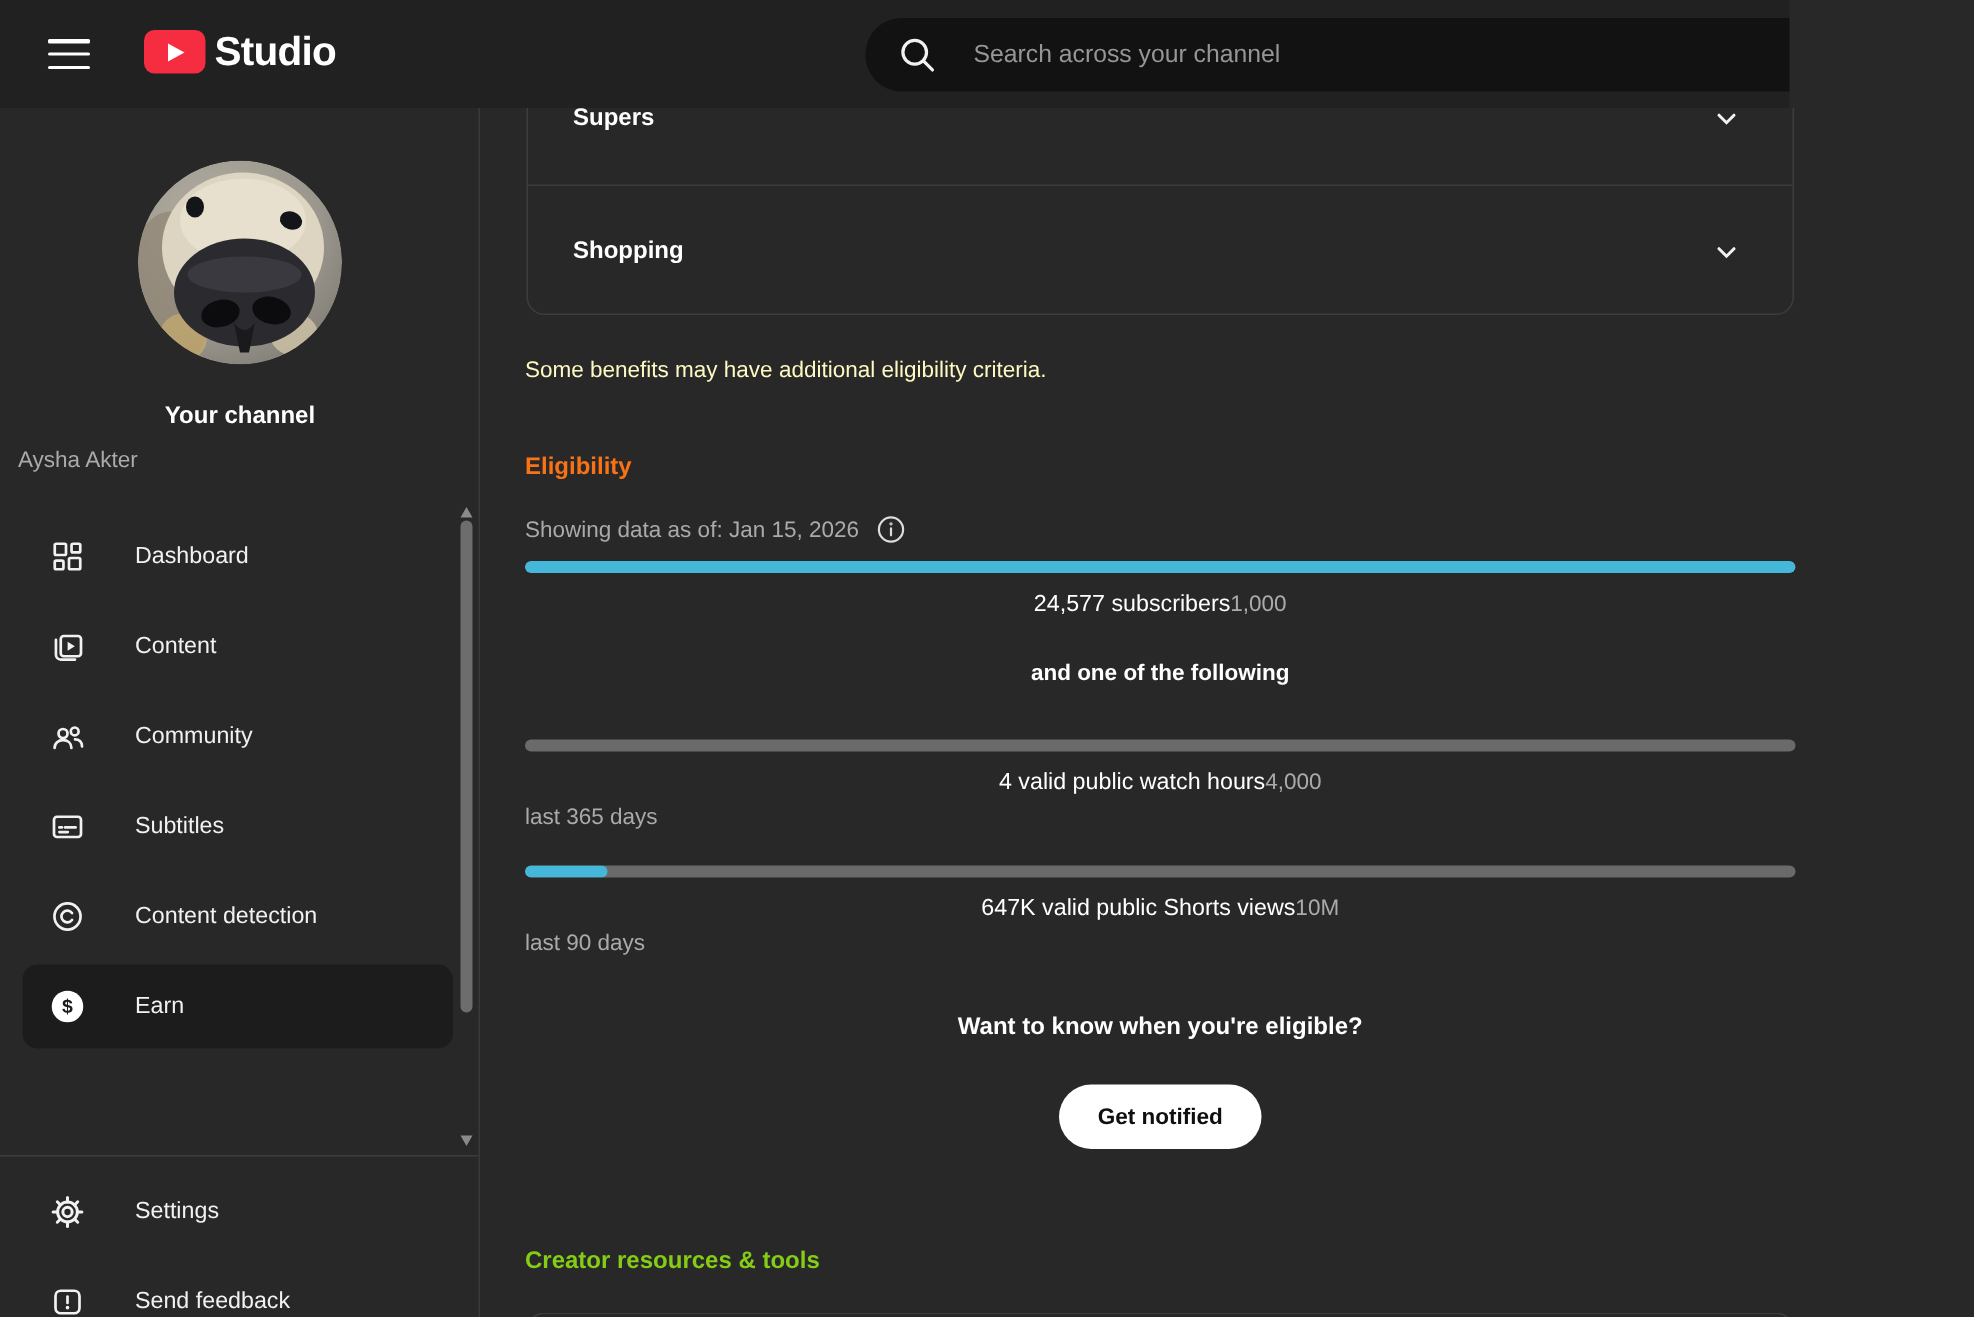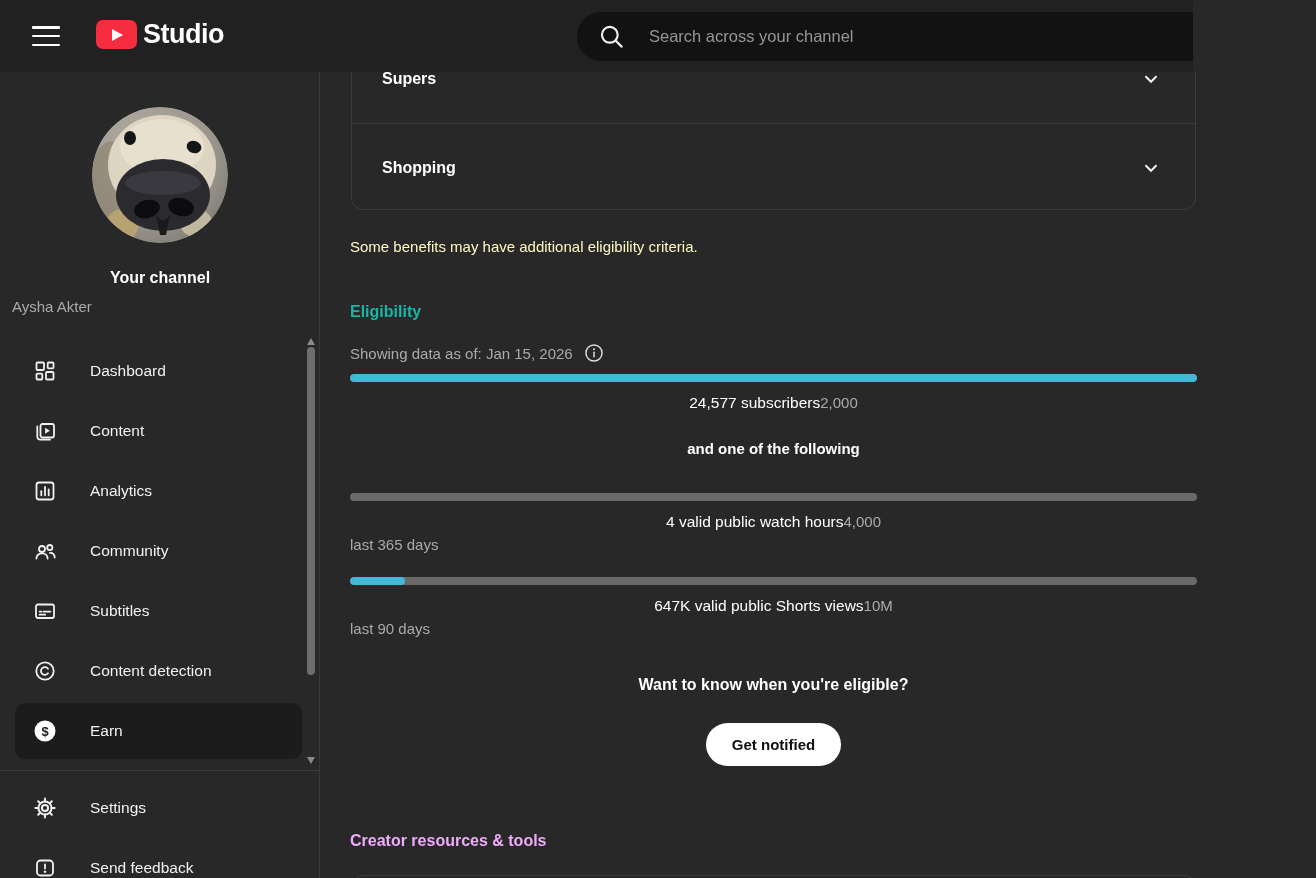--- a/index.html
+++ b/index.html
@@ -58,37 +58,37 @@
   
   .main { position:absolute; left:320px; top:72px; width:996px; height:806px;
     overflow:hidden; background:#282828; }
   .benefits-card { position:absolute; left:31px; top:-38px; width:845px; height:176px;
     border:1px solid #3d3d3d; border-radius:12px; }
   .benefit-row { height:88px; display:flex; align-items:center;
     justify-content:space-between; padding:0 32px 0 30px; cursor:pointer; }
   .benefit-row + .benefit-row { border-top:1px solid #3d3d3d; }
   .benefit-label { color:#fff; font-size:16px; font-weight:bold; }
   .note { position:absolute; left:30px; top:166px; color:#fef9c3; font-size:15px; }
-  .elig-title { position:absolute; left:30px; top:231px; color:#14b8a6; font-size:16px; font-weight:bold; }
+  .elig-title { position:absolute; left:30px; top:231px; color:#f97316; font-size:16px; font-weight:bold; }
   .asof { position:absolute; left:30px; top:270px; color:#aaa; font-size:15px;
     display:flex; align-items:center; gap:10px; }
   .row { position:absolute; left:30px; width:847px; }
   .bar { height:8px; border-radius:4px; background:#6a6a6a; overflow:hidden; }
   .bar-fill { height:100%; border-radius:4px; }
   .req-line { display:flex; justify-content:center; align-items:baseline; }
   .req-label { color:#fff; font-size:15.5px; }
   .req-target { color:#aaa; font-size:15px; }
   .req-sub { color:#aaa; font-size:15px; margin-top:5px; }
   .connector { text-align:center; color:#fff; font-size:15px; font-weight:bold; }
   .cta-q { text-align:center; color:#fff; font-size:16px; font-weight:bold; }
   .cta-wrap { text-align:center; }
   .btn-notify { display:inline-block; background:#fff; color:#0f0f0f; border:none;
     border-radius:22px; height:43px; padding:0 26px; font-size:15px; font-weight:bold;
     font-family:inherit; cursor:pointer; line-height:43px; }
-  .resources-title { position:absolute; left:30px; top:760px; color:#f0abfc; font-size:16px; font-weight:bold; }
+  .resources-title { position:absolute; left:30px; top:760px; color:#84cc16; font-size:16px; font-weight:bold; }
   .next-card { position:absolute; left:31px; top:803px; width:845px; height:80px;
     border:1px solid #3d3d3d; border-bottom:none; border-radius:12px 12px 0 0; }
 
   svg { display:block; }
 </style>
 </head>
 <body>
 
 <div class="app">
 
@@ -166,31 +166,20 @@
           <svg width="24" height="24" viewBox="0 0 24 24" fill="none" stroke="#f1f1f1" stroke-width="1.8">
             <rect x="7.5" y="5" width="13.5" height="13.5" rx="2"></rect>
             <path d="M4.3 7.5 v10 a3.2 3.2 0 0 0 3.2 3.2 h9.5" stroke-linecap="round"></path>
             <path d="M12.1 8.8 l4.8 3 -4.8 3 z" fill="#f1f1f1" stroke="none"></path>
           </svg>
         </span>
         <span class="nav-label">Content</span>
       </div>
       <div class="nav-item">
         <span class="nav-icon">
-          <svg width="24" height="24" viewBox="0 0 24 24" fill="none" stroke="#f1f1f1" stroke-width="1.8">
-            <rect x="3.5" y="3.5" width="17" height="17" rx="2.5"></rect>
-            <line x1="8.3" y1="16.3" x2="8.3" y2="12.2" stroke-linecap="round"></line>
-            <line x1="12" y1="16.3" x2="12" y2="7.8" stroke-linecap="round"></line>
-            <line x1="15.7" y1="16.3" x2="15.7" y2="10.4" stroke-linecap="round"></line>
-          </svg>
-        </span>
-        <span class="nav-label">Analytics</span>
-      </div>
-      <div class="nav-item">
-        <span class="nav-icon">
           <svg width="24" height="24" viewBox="0 0 24 24" fill="none" stroke="#f1f1f1" stroke-width="1.8" stroke-linecap="round">
             <circle cx="9" cy="10" r="3"></circle>
             <path d="M3.4 19.6 c0-3.3 2.5-5.2 5.6-5.2 s5.6 1.9 5.6 5.2"></path>
             <circle cx="16.8" cy="8.6" r="2.6"></circle>
             <path d="M17 13.9 c2.9 0 4.7 1.8 4.7 4.7"></path>
           </svg>
         </span>
         <span class="nav-label">Community</span>
       </div>
       <div class="nav-item">
@@ -297,21 +286,21 @@
       </span>
     </div>
 
     <div class="row" style="top:302px">
       <div class="bar">
           <div class="bar-fill" style="width: 100%; background: rgb(69, 184, 217);"></div>
         </div>
     </div>
     <div class="row req-line" style="top:322px">
       <span class="req-label">24,577 subscribers</span>
-      <span class="req-target">2,000</span>
+      <span class="req-target">1,000</span>
     </div>
 
     <div class="row connector" style="top:368px">and one of the following</div>
 
     <div class="row" style="top:421px">
       <div class="bar">
           <div class="bar-fill" style="width: 0%; background: rgb(69, 184, 217);"></div>
         </div>
     </div>
     <div class="row req-line" style="top:441px">

